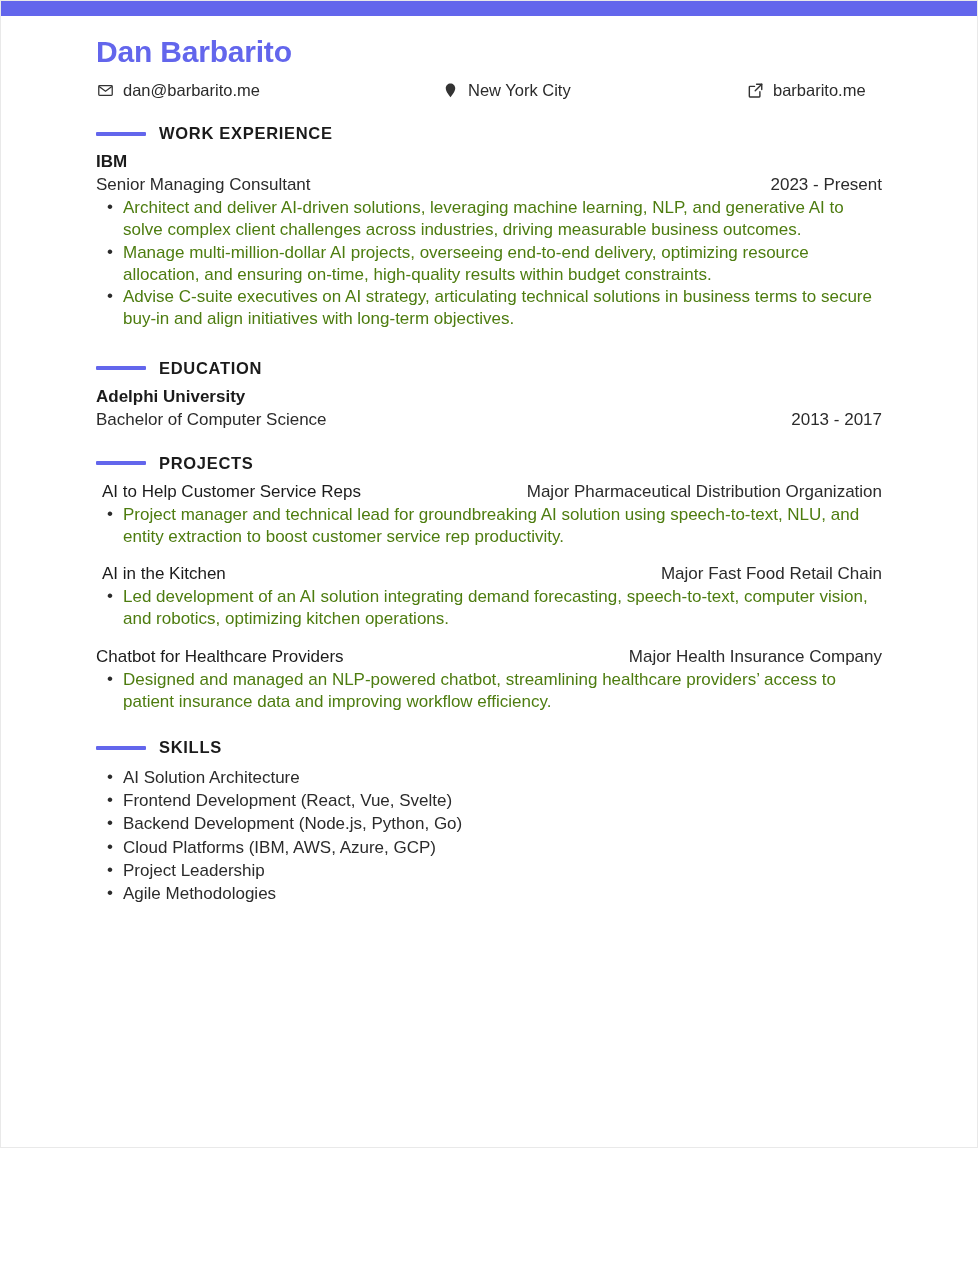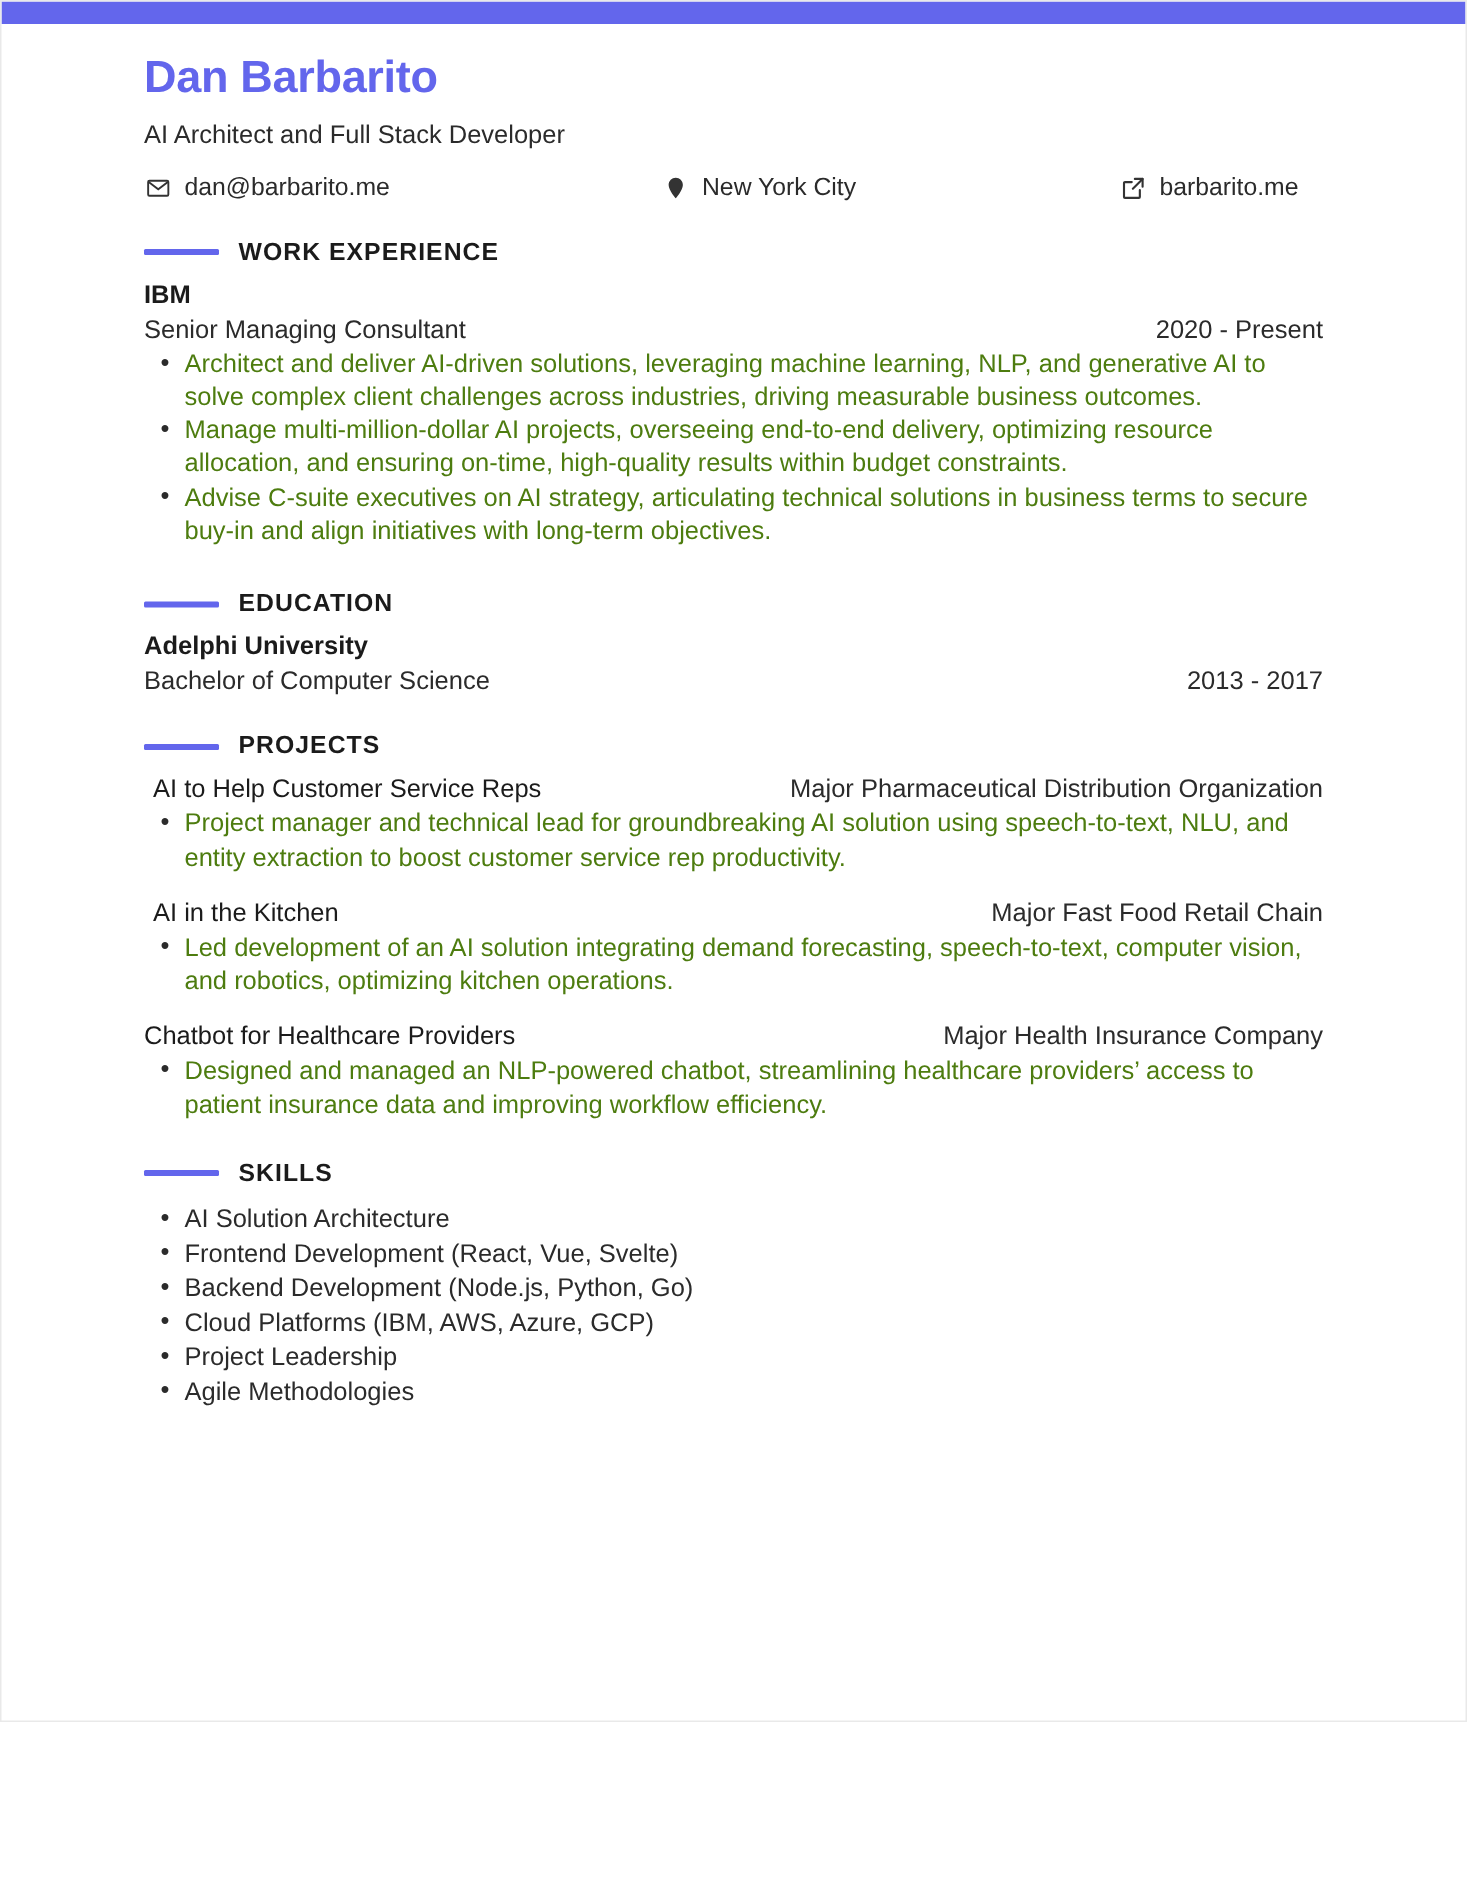--- a/index.html
+++ b/index.html
@@ -195,21 +195,20 @@
 <body>
 
 <div class="page">
 
   <div class="top-bar"></div>
 
   <div class="content">
 
     <div>
       <h1 class="name">Dan Barbarito</h1>
-      <div class="tagline">AI Architect and Full Stack Developer</div>
 
       <div class="contact-row">
 
         <div class="contact-item c1">
           <span class="contact-icon">
             <svg width="17" height="17" viewBox="0 0 24 24" fill="none" stroke="currentColor" stroke-width="1.8">
               <rect x="2.5" y="5" width="19" height="14" rx="1.2"></rect>
               <path d="M3 6.2 L12 13 L21 6.2"></path>
             </svg>
           </span>
@@ -242,21 +241,21 @@
     <div class="section sec-work">
       <div class="section-head">
         <span class="section-dash"></span>
         <span class="section-title">WORK EXPERIENCE</span>
       </div>
 
       <div>
         <div class="org">IBM</div>
         <div class="entry-line">
           <span class="entry-role">Senior Managing Consultant</span>
-          <span class="entry-date">2020 - Present</span>
+          <span class="entry-date">2023 - Present</span>
         </div>
         <ul class="bullets">
           <li>Architect and deliver AI-driven solutions, leveraging machine learning, NLP, and generative AI to solve complex client challenges across industries, driving measurable business outcomes.</li>
           <li>Manage multi-million-dollar AI projects, overseeing end-to-end delivery, optimizing resource allocation, and ensuring on-time, high-quality results within budget constraints.</li>
           <li>Advise C-suite executives on AI strategy, articulating technical solutions in business terms to secure buy-in and align initiatives with long-term objectives.</li>
         </ul>
       </div>
     </div>
 
     <div class="section sec-education">

